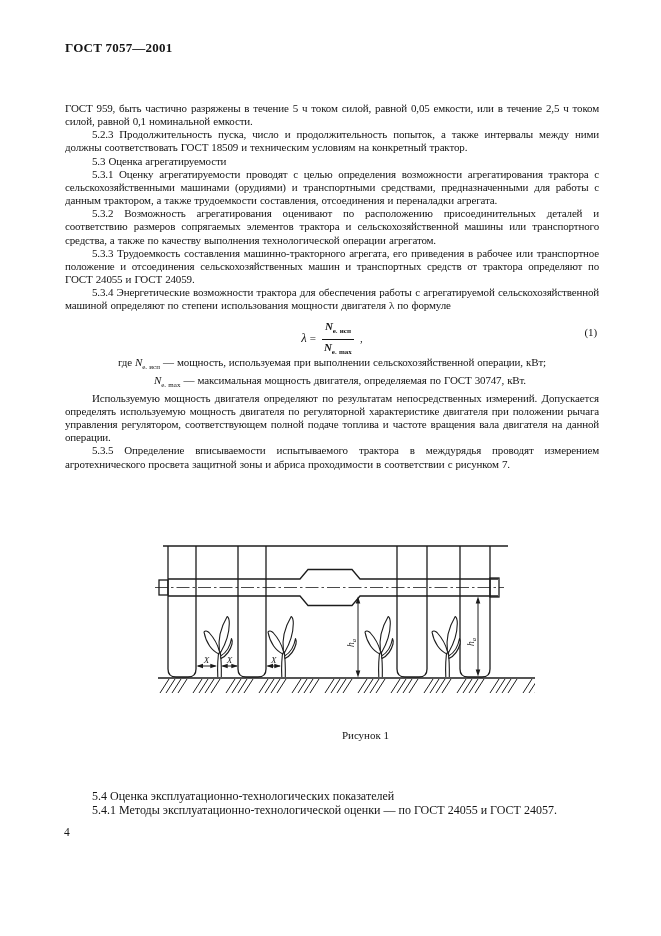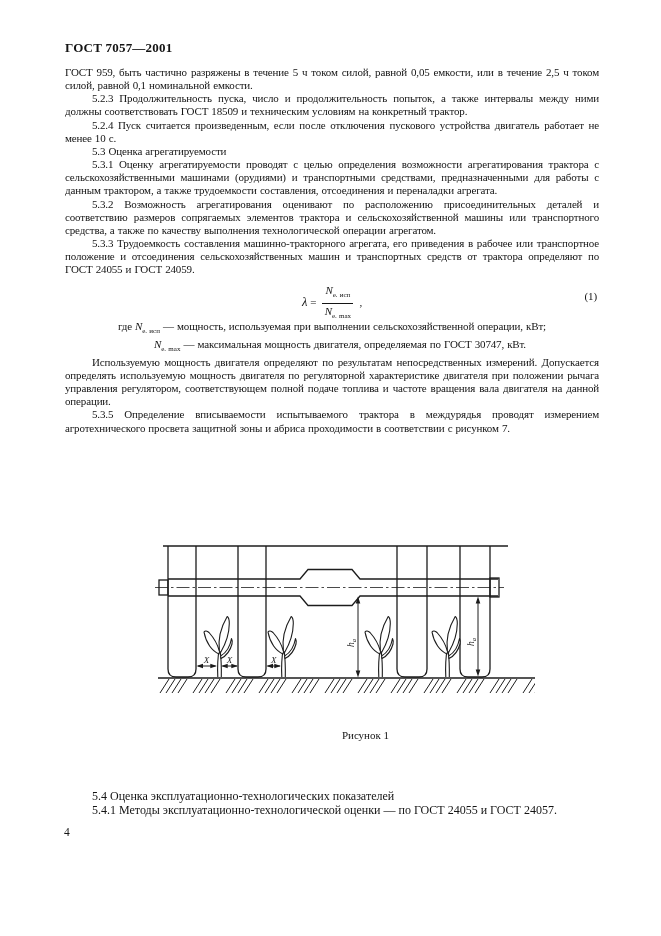--- a/index.html
+++ b/index.html
@@ -2,27 +2,27 @@
 <html><head>
 <meta charset="utf-8">
 <style>
   html,body{margin:0;padding:0;background:#ffffff;}
   #page{position:relative;width:661px;height:892px;background:#ffffff;overflow:hidden;
         font-family:"Liberation Serif","DejaVu Serif",serif;color:#141414;}
   .runhead{position:absolute;left:65px;top:40px;font-size:13px;font-weight:bold;letter-spacing:.2px;}
   .textcol{position:absolute;left:65px;top:66px;width:534px;font-size:11px;line-height:13.15px;
            text-align:justify;letter-spacing:-0.15px;word-spacing:.5px;}
   .textcol p{margin:0;text-indent:27px;}
-  .textcol p.noindent{text-indent:0;}
+  .textcol p.noindent{text-indent:0;margin-top:36px;}
   .bold{font-weight:normal;}
   
   .formula{position:relative;text-indent:0 !important;text-align:center;margin:5px 0 4px 0;height:34px;}
   .f-inner{display:inline-block;vertical-align:middle;margin-top:2px;}
   .lam{font-style:italic;font-size:12.5px;}
-  .frac{display:inline-block;text-align:center;vertical-align:middle;margin:0 3px;}
+  .frac{display:inline-block;text-align:center;vertical-align:middle;margin:0 3px;font-weight:bold;}
   .frac .num{display:block;border-bottom:1px solid #141414;padding:0 3px 1px 3px;}
   .frac .den{display:block;padding-top:1px;}
   .nvar{font-style:italic;font-size:11px;}
   .nsub{font-size:7px;vertical-align:-3px;letter-spacing:0;}
   .eqnum{position:absolute;right:2px;top:8px;font-size:11px;}
   .whereline{text-align:center;text-indent:0 !important;white-space:nowrap;}
   .whereline.w2{padding-left:16px;}
   
   #figwrap{position:absolute;left:150px;top:543px;width:390px;height:162px;}
   .figcap{position:absolute;left:0;top:707px;width:661px;text-align:center;font-size:9.5px;letter-spacing:.1px;}
@@ -36,25 +36,25 @@
 </head>
 <body>
 
 <div id="page">
 
   <div class="runhead">ГОСТ 7057—2001</div>
 
   <div class="textcol">
     <p class="noindent">ГОСТ 959, быть частично разряжены в течение 5 ч током силой, равной 0,05 емкости, или в течение 2,5 ч током силой, равной 0,1 номинальной емкости.</p>
     <p>5.2.3 Продолжительность пуска, число и продолжительность попыток, а также интервалы между ними должны соответствовать ГОСТ 18509 и техническим условиям на конкретный трактор.</p>
-    <p>5.2.4 Пуск считается произведенным, если после отключения пускового устройства двигатель работает не менее 10 с.</p>
     <p class="bold">5.3 Оценка агрегатируемости</p>
     <p>5.3.1 Оценку агрегатируемости проводят с целью определения возможности агрегатирования трактора с сельскохозяйственными машинами (орудиями) и транспортными средствами, предназначенными для работы с данным трактором, а также трудоемкости составления, отсоединения и переналадки агрегата.</p>
     <p>5.3.2 Возможность агрегатирования оценивают по расположению присоединительных деталей и соответствию размеров сопрягаемых элементов трактора и сельскохозяйственной машины или транспортного средства, а также по качеству выполнения технологической операции агрегатом.</p>
     <p>5.3.3 Трудоемкость составления машинно-тракторного агрегата, его приведения в рабочее или транспортное положение и отсоединения сельскохозяйственных машин и транспортных средств от трактора определяют по ГОСТ 24055 и ГОСТ 24059.</p>
+    <p>5.3.4 Энергетические возможности трактора для обеспечения работы с агрегатируемой сельскохозяйственной машиной определяют по степени использования мощности двигателя λ по формуле</p>
 
     <div class="formula">
       <span class="f-inner">
         <span class="lam">λ</span><span> = </span><span class="frac">
           <span class="num"><span class="nvar">N</span><span class="nsub">е. исп</span></span>
           <span class="den"><span class="nvar">N</span><span class="nsub">е. max</span></span>
         </span><span> ,</span>
       </span>
       <span class="eqnum">(1)</span>
     </div>

